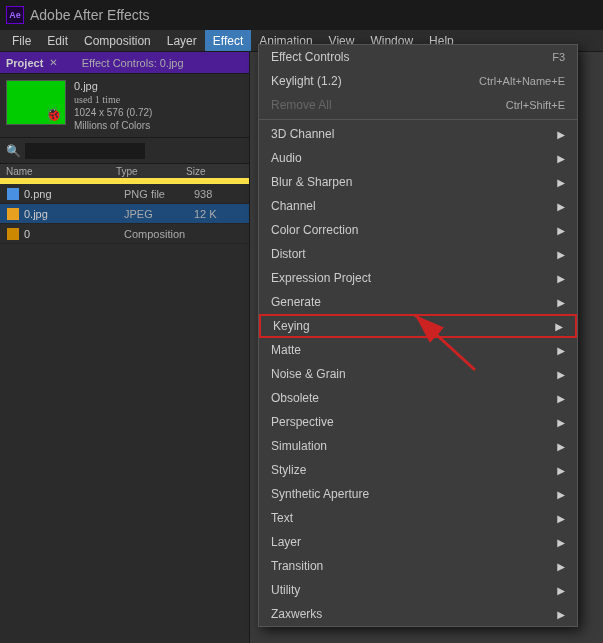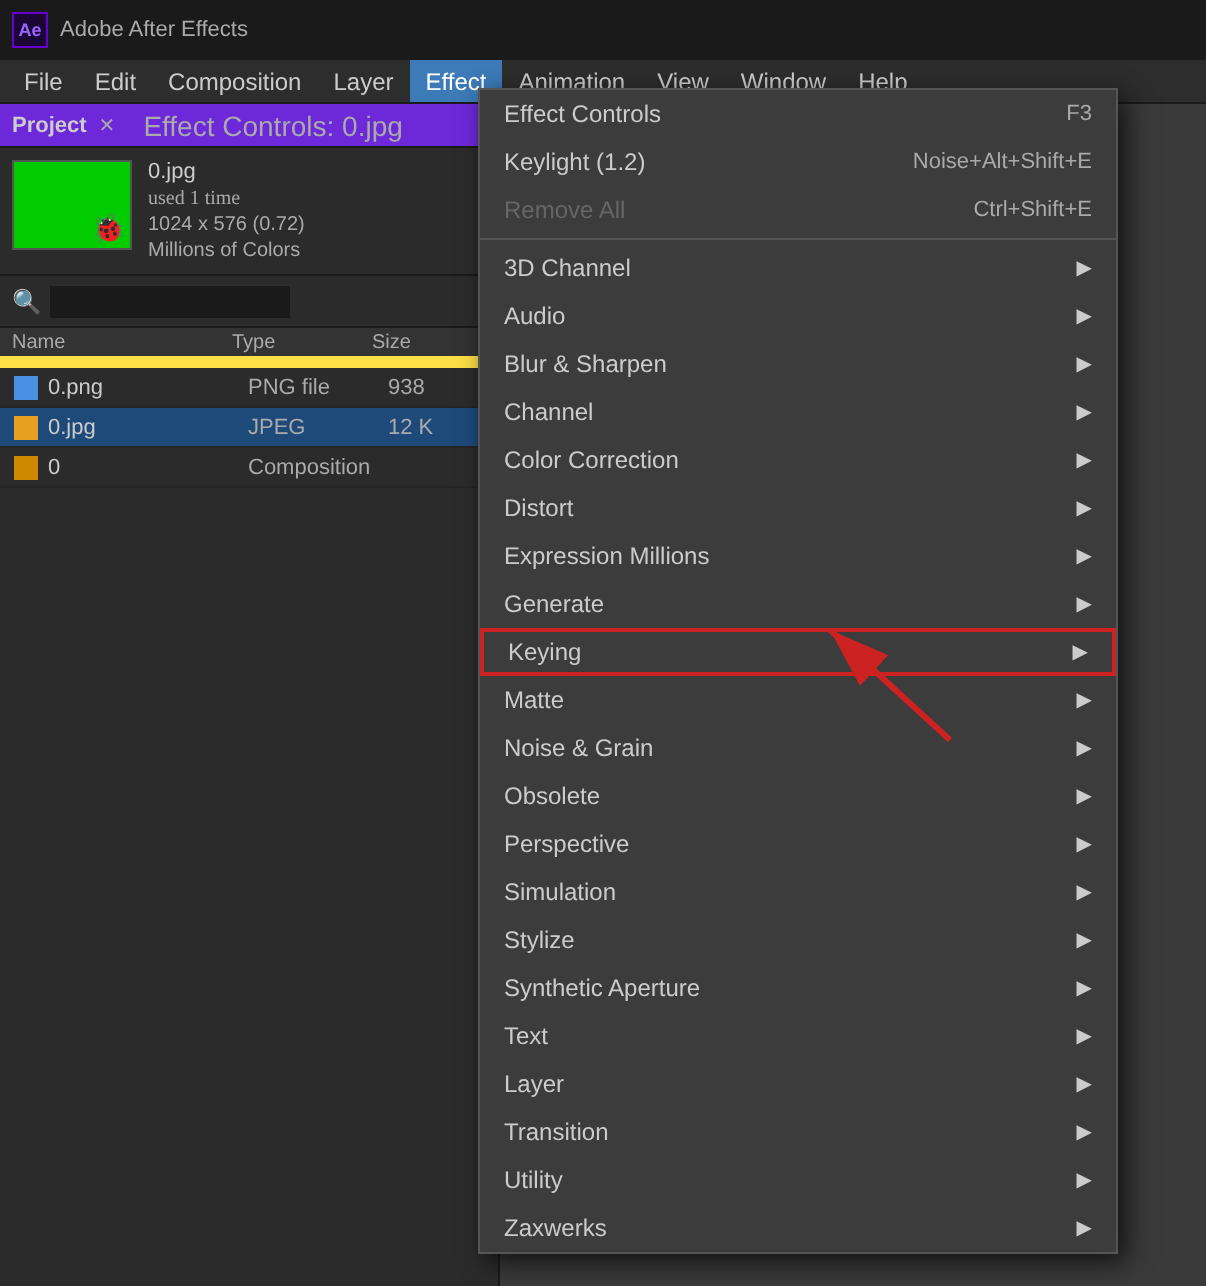--- a/index.html
+++ b/index.html
@@ -31,21 +31,21 @@
       display: flex;
       align-items: center;
       justify-content: center;
       font-size: 9px;
       font-weight: bold;
       color: #9966ff;
       flex-shrink: 0;
     }
     #title-text {
       color: #aaaaaa;
-      font-size: 11px;
+      font-size: 14px;
     }
 
     
     #menu-bar {
       height: 22px;
       background: #2d2d2d;
       display: flex;
       align-items: flex-end;
       padding: 0 4px;
       border-bottom: 1px solid #1a1a1a;
@@ -78,42 +78,42 @@
       width: 250px;
       background: #2b2b2b;
       border-right: 1px solid #1a1a1a;
       display: flex;
       flex-direction: column;
     }
 
     
     #project-header {
       height: 22px;
-      background: #6d28d9;
+      background: #4c1d95;
       display: flex;
       align-items: center;
       padding: 0 6px;
       gap: 4px;
       border-bottom: 1px solid #1a1a1a;
     }
     #project-label {
       color: #cccccc;
       font-size: 11px;
       font-weight: bold;
     }
     #project-close {
       color: #aaaaaa;
       font-size: 10px;
       cursor: pointer;
       margin-left: 2px;
     }
     #effect-controls-tab {
       color: #aaaaaa;
-      font-size: 14px;
-      margin-left: 10px;
+      font-size: 11px;
+      margin-left: 20px;
       text-align: right;
     }
 
     
     #preview-area {
       padding: 6px;
       display: flex;
       align-items: flex-start;
       gap: 8px;
       background: #2b2b2b;
@@ -224,21 +224,21 @@
     .file-icon-jpg { background: #e8a020; width: 12px; height: 12px; }
     .file-icon-comp { background: #cc8800; width: 12px; height: 12px; }
     .file-name { width: 100px; color: #cccccc; font-size: 11px; overflow: hidden; white-space: nowrap; }
     .file-type { width: 70px; color: #aaaaaa; font-size: 11px; }
     .file-size { width: 40px; color: #aaaaaa; font-size: 11px; }
 
     
     #dropdown-overlay {
       position: absolute;
       top: 44px;
-      left: 239px;
+      left: 258px;
       width: 320px;
       background: #3c3c3c;
       border: 1px solid #555555;
       box-shadow: 4px 4px 12px rgba(0,0,0,0.7);
       z-index: 100;
     }
     .dropdown-item {
       height: 24px;
       display: flex;
       align-items: center;
@@ -367,21 +367,21 @@
 
 <div id="dropdown-overlay">
 
   <div class="dropdown-item">
     <span class="dropdown-item-label">Effect Controls</span>
     <span class="dropdown-item-shortcut">F3</span>
   </div>
 
   <div class="dropdown-item">
     <span class="dropdown-item-label">Keylight (1.2)</span>
-    <span class="dropdown-item-shortcut">Noise+Alt+Shift+E</span>
+    <span class="dropdown-item-shortcut">Ctrl+Alt+Name+E</span>
   </div>
 
   <div class="dropdown-item grayed">
     <span class="dropdown-item-label">Remove All</span>
     <span class="dropdown-item-shortcut">Ctrl+Shift+E</span>
   </div>
   <div class="dropdown-divider"></div>
 
   <div class="dropdown-item">
     <span class="dropdown-item-label">3D Channel</span>
@@ -401,21 +401,21 @@
   </div>
   <div class="dropdown-item">
     <span class="dropdown-item-label">Color Correction</span>
     <span class="dropdown-arrow">▶</span>
   </div>
   <div class="dropdown-item">
     <span class="dropdown-item-label">Distort</span>
     <span class="dropdown-arrow">▶</span>
   </div>
   <div class="dropdown-item">
-    <span class="dropdown-item-label">Expression Millions</span>
+    <span class="dropdown-item-label">Expression Project</span>
     <span class="dropdown-arrow">▶</span>
   </div>
   <div class="dropdown-item">
     <span class="dropdown-item-label">Generate</span>
     <span class="dropdown-arrow">▶</span>
   </div>
 
   <div class="dropdown-item highlighted">
     <span class="dropdown-item-label">Keying</span>
     <span class="dropdown-arrow">▶</span>

